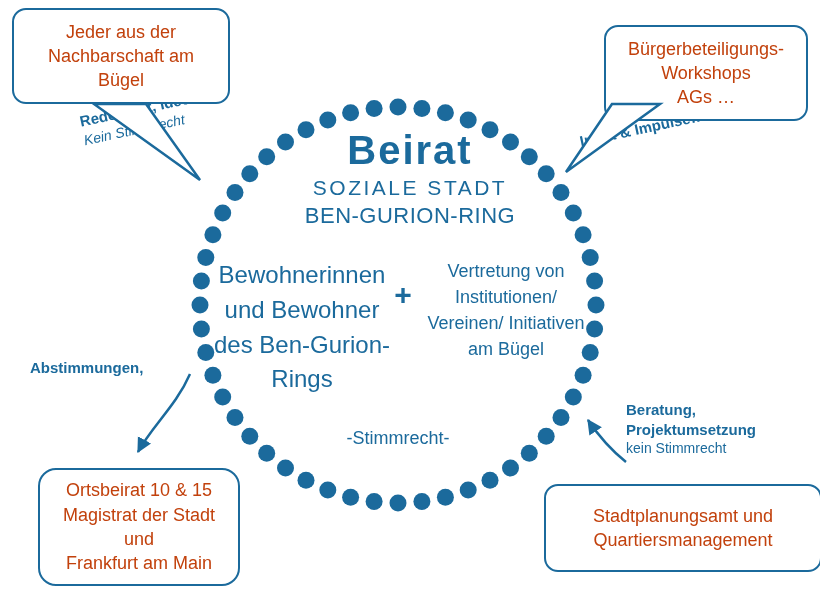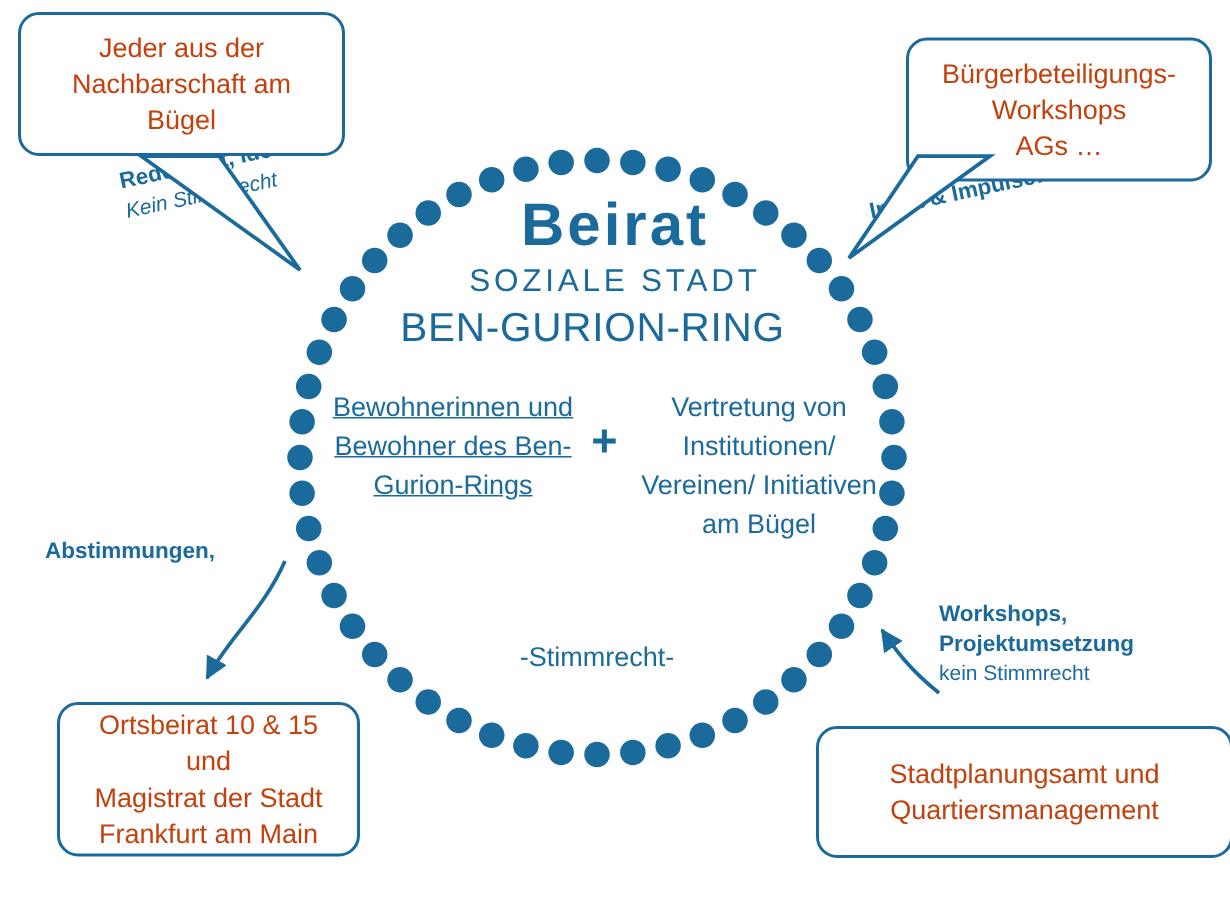--- a/index.html
+++ b/index.html
@@ -33,21 +33,21 @@
     flex-direction: column;
     align-items: center;
     justify-content: center;
     padding: 18px 10px;
     z-index: 5;
   }
   .box div { width: 100%; }
 
   #box-neighbourhood { left: 12px;  top: 8px;   width: 218px; height: 96px; }
   #box-workshops     { left: 604px; top: 8px;   width: 204px; height: 96px; margin-top: 17px; }
-  #box-ortsbeirat    { left: 38px;  top: 468px; width: 202px; height: 103px; }
+  #box-ortsbeirat    { left: 38px;  top: 468px; width: 202px; height: 118px; border-radius: 18px; }
   #box-stadtplanung  { left: 544px; top: 484px; width: 278px; height: 88px; }
 
   
   .center-block {
     position: absolute;
     z-index: 3;
     color: #1b6a9c;
     text-align: center;
   }
   #title-main {
@@ -59,33 +59,32 @@
     letter-spacing: 2px;
   }
   #title-sub1 {
     left: 260px;
     top: 176px;
     width: 300px;
     font-size: 21px;
     letter-spacing: 2.5px;
   }
   #title-sub2 {
-    left: 245px;
+    left: 260px;
     top: 203px;
     width: 300px;
-    font-size: 27px;
+    font-size: 22px;
     letter-spacing: 0.5px;
   }
   #col-left {
     left: 212px;
     top: 258px;
     width: 180px;
-    font-size: 18px;
+    font-size: 24px;
     line-height: 1.45;
-    text-decoration: underline;
   }
   #plus-sign {
     left: 388px;
     top: 278px;
     width: 30px;
     font-size: 30px;
     font-weight: bold;
   }
   #col-right {
     left: 420px;
@@ -242,43 +241,43 @@
   </div>
 
   <div class="box" id="box-workshops">
     <div>Bürgerbeteiligungs-</div>
     <div>Workshops</div>
     <div>AGs …</div>
   </div>
 
   <div class="box" id="box-ortsbeirat">
     <div>Ortsbeirat 10 &amp; 15</div>
+    <div>Magistrat der Stadt</div>
     <div>und</div>
-    <div>Magistrat der Stadt</div>
     <div>Frankfurt am Main</div>
   </div>
 
   <div class="box" id="box-stadtplanung">
     <div>Stadtplanungsamt und</div>
     <div>Quartiersmanagement</div>
   </div>
 
   <div class="edge-label" id="label-rede">
     <div>Rederecht, Ideen</div>
     <div class="sub">Kein Stimmrecht</div>
   </div>
 
   <div class="edge-label" id="label-input">Input &amp; Impulse…</div>
 
   <div class="edge-label" id="label-abstimmungen">
     <div>Abstimmungen,</div>
   </div>
 
   <div class="edge-label" id="label-beratung">
-    <div>Workshops,</div>
+    <div>Beratung,</div>
     <div>Projektumsetzung</div>
     <div class="sub">kein Stimmrecht</div>
   </div>
 
   <svg id="arrows" viewBox="0 0 820 600">
     <defs>
       <marker id="arrowhead" markerWidth="7" markerHeight="7" refX="5.5" refY="3" orient="auto">
         <path d="M0,0 L6,3 L0,6 z" fill="#1b6a9c"></path>
       </marker>
     </defs>

